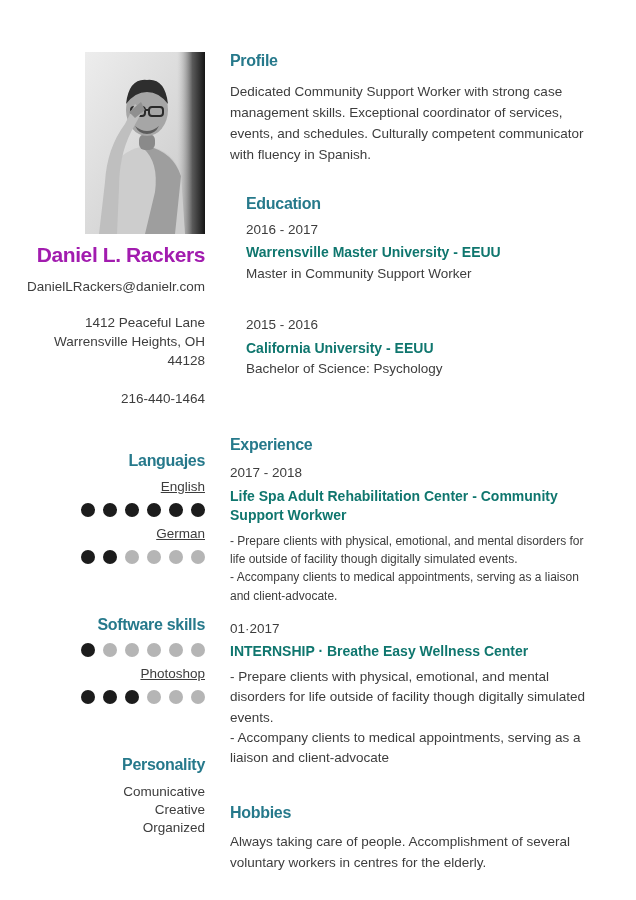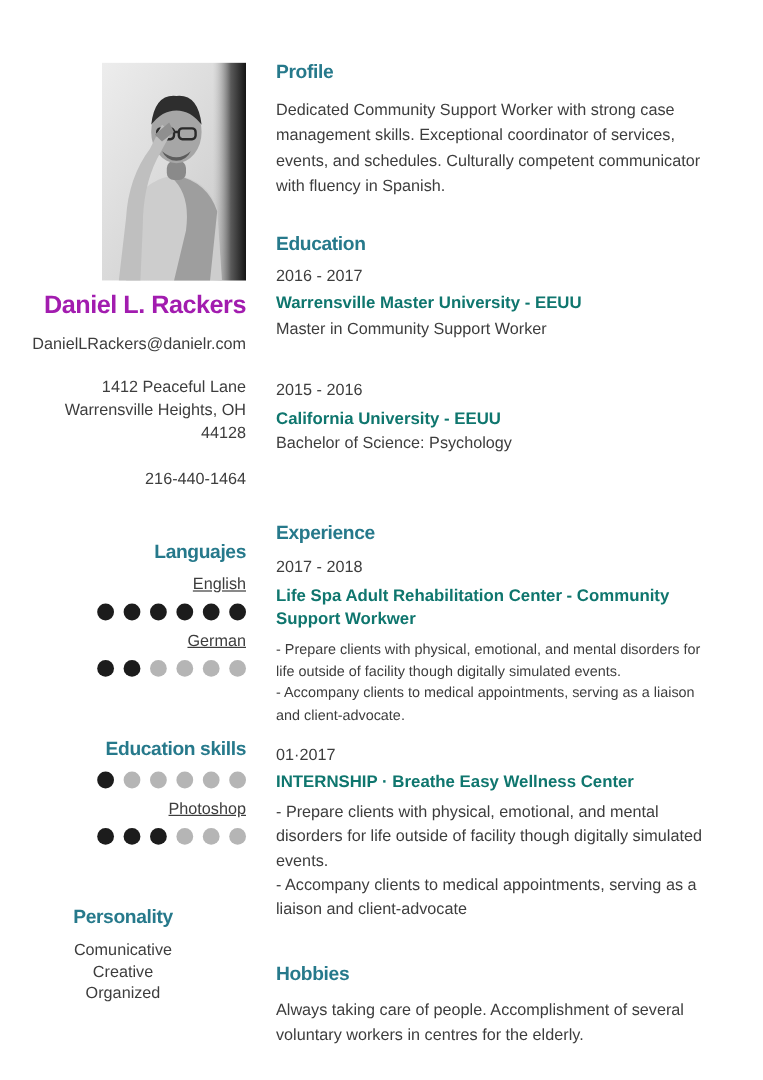--- a/index.html
+++ b/index.html
@@ -53,21 +53,21 @@
     font-size: 13.5px;
   }
   .side-heading {
     font-size: 16px;
     font-weight: 700;
     letter-spacing: -0.3px;
     color: #26798b;
   }
   .lang-section { margin-top: 46px; }
   .soft-section { margin-top: 52px; }
-  .pers-section { margin-top: 52px; text-align: center; }
+  .pers-section { margin-top: 52px; }
   .skill-label {
     margin-top: 9px;
     font-size: 13.5px;
     color: #3d3d3d;
     text-decoration: underline;
   }
   .dots-row {
     margin-top: 9px;
     line-height: 0;
     white-space: nowrap;
@@ -97,21 +97,21 @@
     font-weight: 700;
     letter-spacing: -0.3px;
     color: #26798b;
   }
   .profile-text {
     margin-top: 11px;
     font-size: 13.5px;
     line-height: 1.56;
     color: #3d3d3d;
   }
-  .edu-section { margin-top: 30px; }
+  .edu-section { margin-top: 30px; margin-left: 16px; }
   .edu-item { margin-top: 7px; }
   .edu-item + .edu-item { margin-top: 34px; }
   .item-dates { font-size: 13.5px; line-height: 1.5; color: #3d3d3d; }
   .item-title {
     margin-top: 3px;
     font-size: 14px;
     font-weight: 700;
     line-height: 1.35;
     color: #0f766e;
   }
@@ -193,21 +193,21 @@
 
     <div class="lang-section">
       <div class="side-heading">Languajes</div>
       <div class="skill-label">English</div>
       <div class="dots-row"><span class="dot filled"></span><span class="dot filled"></span><span class="dot filled"></span><span class="dot filled"></span><span class="dot filled"></span><span class="dot filled"></span></div>
       <div class="skill-label">German</div>
       <div class="dots-row"><span class="dot filled"></span><span class="dot filled"></span><span class="dot empty"></span><span class="dot empty"></span><span class="dot empty"></span><span class="dot empty"></span></div>
     </div>
 
     <div class="soft-section">
-      <div class="side-heading">Education skills</div>
+      <div class="side-heading">Software skills</div>
       <div class="dots-row"><span class="dot filled"></span><span class="dot empty"></span><span class="dot empty"></span><span class="dot empty"></span><span class="dot empty"></span><span class="dot empty"></span></div>
       <div class="skill-label">Photoshop</div>
       <div class="dots-row"><span class="dot filled"></span><span class="dot filled"></span><span class="dot filled"></span><span class="dot empty"></span><span class="dot empty"></span><span class="dot empty"></span></div>
     </div>
 
     <div class="pers-section">
       <div class="side-heading">Personality</div>
       <div class="traits">Comunicative
 Creative
 Organized</div>

